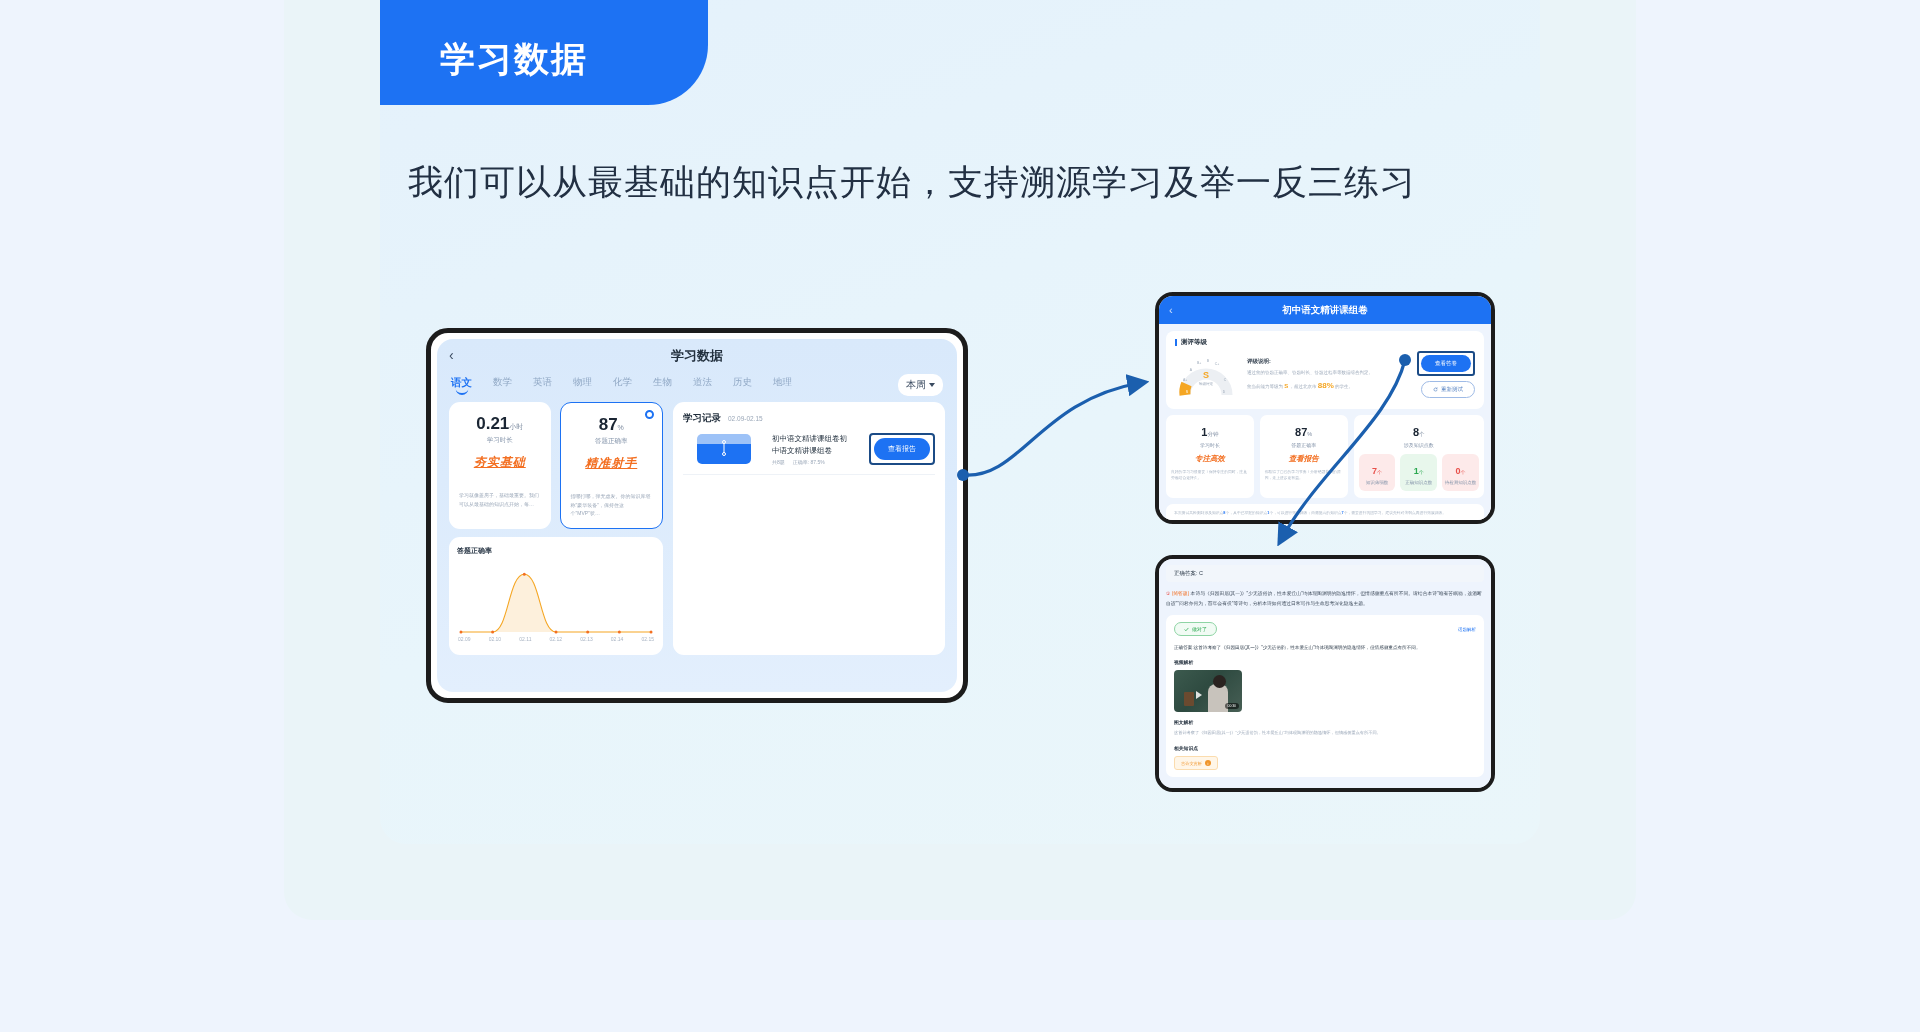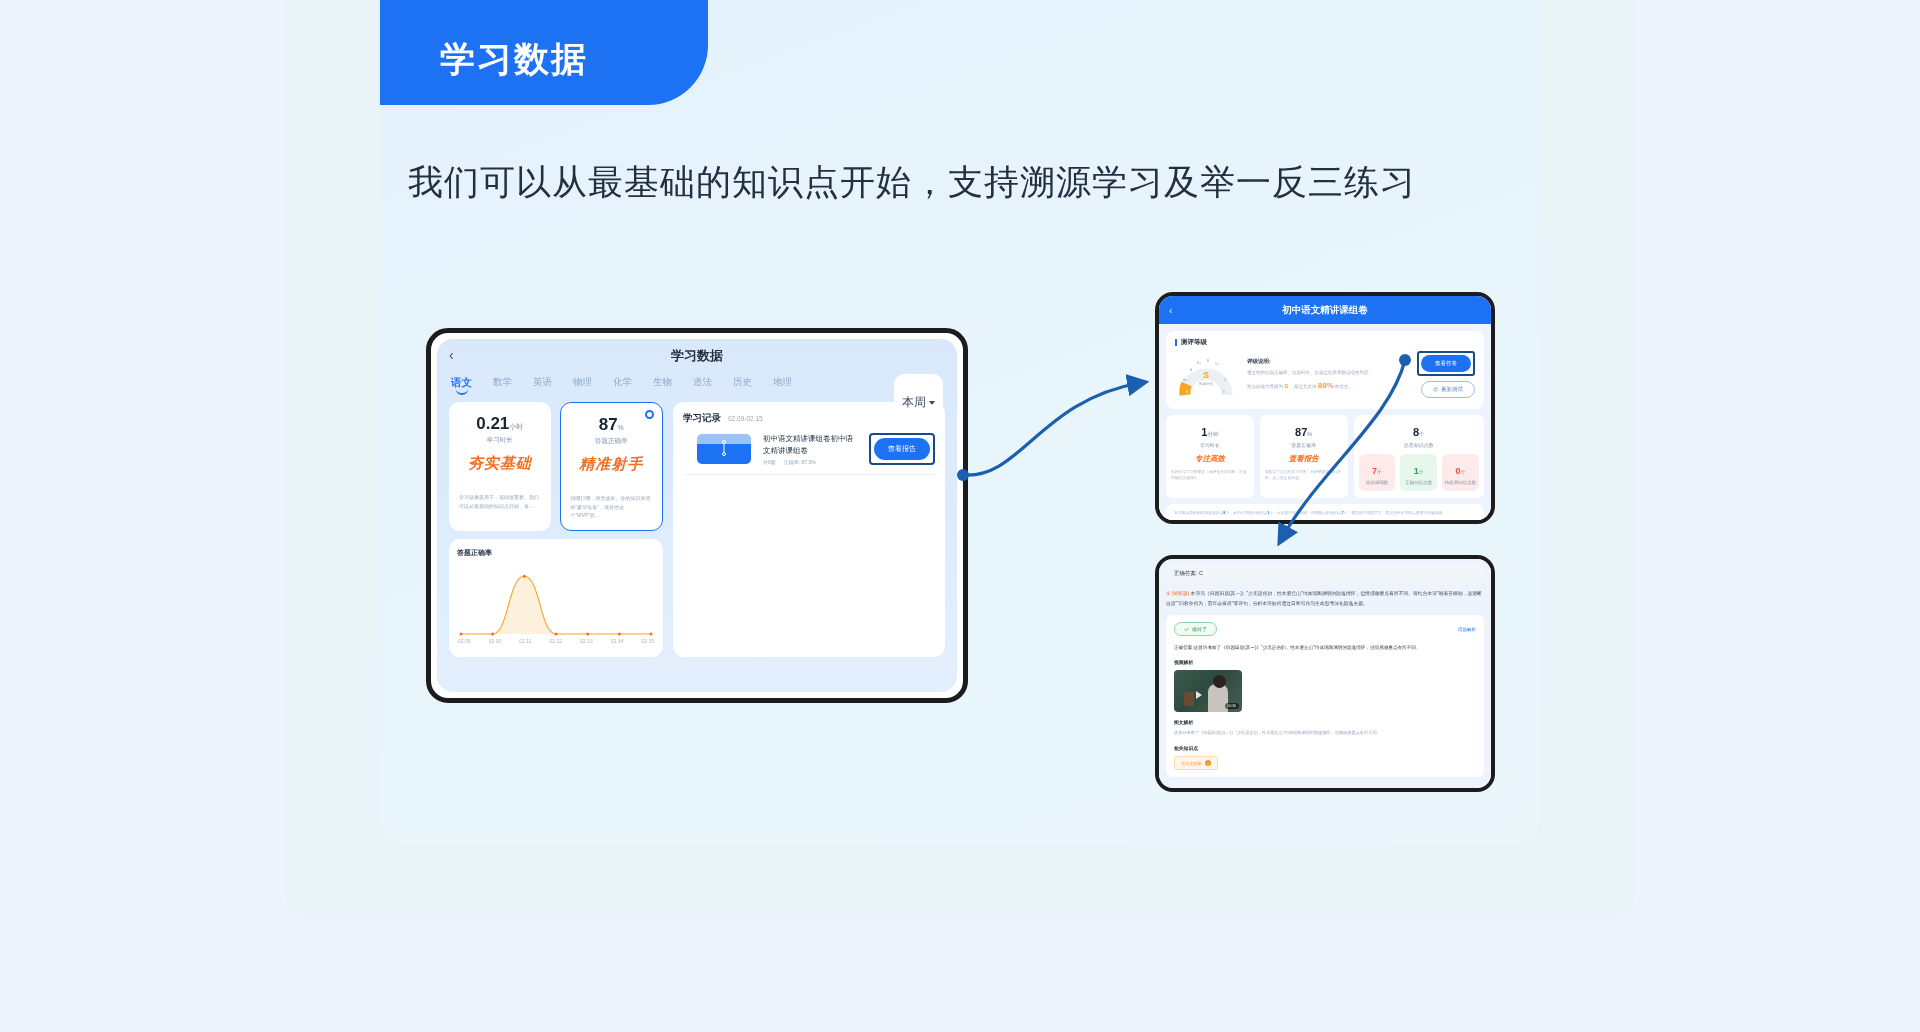--- a/index.html
+++ b/index.html
@@ -93,22 +93,22 @@
   .t-tab.active { color: #1d72f3; font-weight: 700; font-size: 10.5px; }
   .t-tab.active::after {
     content: ""; position: absolute; left: 50%; transform: translateX(-50%);
     bottom: 1px; width: 13px; height: 5px;
     border-bottom: 2px solid #1d72f3;
     border-radius: 0 0 8px 8px;
   }
   .t-period {
     position: absolute; right: 14px; top: 1px;
     background: #fff; border-radius: 10px;
-    font-size: 12px; color: #3a4a60;
-    padding: 20px 8px;
+    font-size: 10px; color: #3a4a60;
+    padding: 4px 8px;
     display: flex; align-items: center; gap: 3px;
   }
   .caret { border-left: 3px solid transparent; border-right: 3px solid transparent;
            border-top: 4px solid #3a4a60; }
 
   .t-body { display: flex; padding: 6px 12px 10px 12px; gap: 10px; }
   .t-left { width: 214px; display: flex; flex-direction: column; gap: 8px; }
   .t-stats { display: flex; gap: 9px; }
 
   .stat-card {
@@ -120,43 +120,43 @@
   .stat-card.highlight { border: 1.4px solid #1d72f3; }
   .ring {
     position: absolute; right: 8px; top: 7px;
     width: 9px; height: 9px; border-radius: 50%;
     border: 2.5px solid #1d72f3; background: #fff;
   }
   .stat-num { font-size: 17px; font-weight: bold; color: #1a2533; }
   .stat-unit { font-size: 7px; color: #7d8ba0; font-weight: normal; }
   .stat-label { font-size: 6.5px; color: #8494aa; margin-top: 2px; }
   .stat-tag {
-    font-size: 15px; font-weight: bold; color: #f36f21;
-    font-style: italic; margin: 9px 0 20px 0; letter-spacing: 1px;
+    font-size: 12px; font-weight: bold; color: #f36f21;
+    font-style: italic; margin: 9px 0 20px 0; letter-spacing: 1px; text-decoration: underline;
   }
   .stat-desc { font-size: 5px; color: #9aa7b8; line-height: 1.7; text-align: left; }
 
   .chart-card {
     background: #fff; border-radius: 11px; padding: 9px 8px 4px 8px;
     height: 118px; position: relative;
   }
   .chart-title { font-size: 7px; color: #33404f; font-weight: 600; }
   .chart-svg { display: block; width: 100%; height: 78px; margin-top: 2px; }
   .chart-xaxis { display: flex; justify-content: space-between; padding: 0 1px; }
   .chart-xaxis span { font-size: 5px; color: #a9b4c3; }
 
   .t-right {
     flex: 1; background: #fff; border-radius: 11px;
     padding: 10px 10px 0 10px;
   }
   .rec-head { display: flex; align-items: baseline; gap: 7px; }
   .rec-title { font-size: 9.5px; color: #1f2c3a; font-weight: 700; }
   .rec-range { font-size: 6.5px; color: #9aa7b8; }
   .rec-row {
-    display: flex; align-items: center; gap: 12px;
+    display: flex; align-items: center; gap: 21px;
     padding: 8px 0 9px 14px; border-bottom: 1px solid #eef2f7;
   }
   .rec-thumb {
     width: 54px; height: 30px; border-radius: 5px;
     background: linear-gradient(180deg,#9dc2f7 0%, #9dc2f7 34%, #1d72f3 34%, #1d72f3 100%);
     position: relative; flex: none;
   }
   .rec-thumb i {
     position: absolute; left: 50%; transform: translateX(-50%);
     width: 4px; height: 4px; border-radius: 50%;

